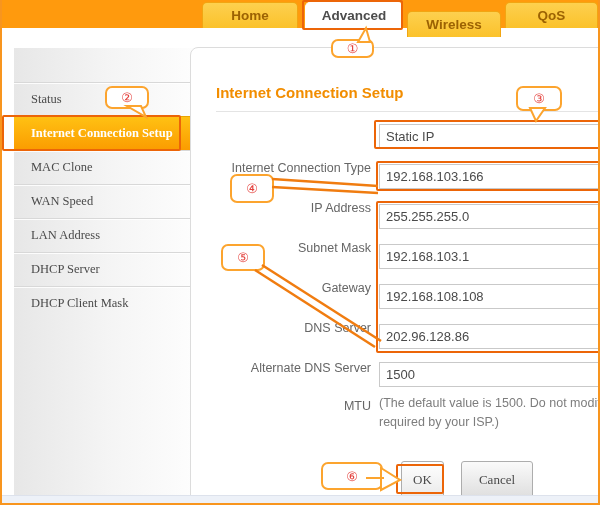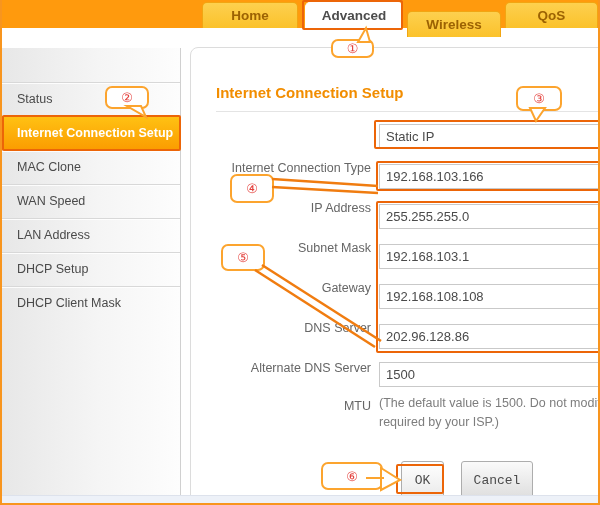--- a/index.html
+++ b/index.html
@@ -12,23 +12,23 @@
   .frame{position:absolute;inset:0;border-left:2px solid #F8951E;border-right:2px solid #F8951E;
     border-bottom:2px solid #F8951E;pointer-events:none;z-index:60;}
   
   .topbar{position:absolute;left:0;top:0;width:600px;height:28px;background:#FF9A0D;z-index:1;}
   .tab{position:absolute;top:2px;height:26px;line-height:26px;text-align:center;
     font-size:13.5px;font-weight:bold;color:#9C6203;cursor:pointer;z-index:2;
     background:linear-gradient(180deg,#FDD04F 0%,#FBC22B 100%);
     border:1px solid #F2A512;border-bottom:none;border-radius:5px 5px 0 0;box-sizing:border-box;}
   .tab.sel{background:#fff;border-color:#fff;color:#4C4C4C;}
   
-  .sidebar{position:absolute;left:0;top:48px;width:181px;height:447px;box-sizing:border-box;
+  .sidebar{position:absolute;left:14px;top:48px;width:181px;height:447px;box-sizing:border-box;
     background:linear-gradient(90deg,#E7E7E7 0%,#F5F5F5 55%,#FDFDFD 100%);
-    border-right:1px solid #D0D0D0;z-index:1;}
+    border-right:1px solid #D0D0D0;z-index:1;font-family:Liberation Serif, serif;}
   .side-spacer{height:34px;}
   .side-item{height:34px;line-height:33px;padding-left:17px;font-size:12.5px;color:#4A4A4A;
     border-top:1px solid #D8D8D8;box-shadow:inset 0 1px 0 rgba(255,255,255,.85);
     cursor:pointer;box-sizing:border-box;white-space:nowrap;}
   .side-item.sel{background:linear-gradient(180deg,#FFC113 0%,#FB9C00 100%);
     color:#fff;font-weight:bold;box-shadow:none;border-top-color:#E9A400;}
   
   .panel{position:absolute;left:190px;top:47px;width:425px;height:449px;box-sizing:border-box;
     background:#fff;border:1px solid #DCDCDC;border-radius:8px 0 0 0;z-index:1;}
   .panel h1{position:absolute;left:25px;top:36px;margin:0;font-size:15px;color:#F28D00;font-weight:bold;}
@@ -36,21 +36,21 @@
   .row{position:absolute;left:0;width:100%;height:25px;}
   .row .lbl{display:inline-block;width:180px;text-align:right;line-height:25px;
     font-size:12.5px;color:#666;white-space:nowrap;margin-top:32px;}
   .row .val{position:absolute;left:188px;top:0;width:252px;height:25px;box-sizing:border-box;
     border:1px solid #C9C9C9;background:#fff;padding:0 6px;font-size:13px;color:#4A4A4A;
     font-family:"Liberation Sans",sans-serif;line-height:23px;}
   .note{position:absolute;left:188px;top:346px;width:300px;font-size:12.5px;color:#7D7D7D;line-height:19px;
     white-space:nowrap;}
   .btn{position:absolute;top:413px;height:38px;box-sizing:border-box;border:1px solid #ADADAD;
     border-radius:3px;font-size:13px;color:#4A4A4A;cursor:pointer;
-    font-family:Liberation Mono, monospace;}
+    font-family:Liberation Serif, serif;}
   .btn.ok{left:210px;width:43px;background:linear-gradient(180deg,#FFFFFF 0%,#E9E9E9 100%);}
   .btn.cancel{left:270px;width:72px;background:linear-gradient(180deg,#FAFAFA 0%,#DEDEDE 100%);}
   .bottomstrip{position:absolute;left:2px;top:495px;width:596px;height:8px;background:#EDF1F8;
     border-top:1px solid #DDE2EC;box-sizing:border-box;z-index:2;}
   
   .ann{position:absolute;border:2px solid #EC6508;border-radius:2px;pointer-events:none;z-index:40;box-sizing:border-box;}
   .bub{position:absolute;background:#fff;border:2px solid #FCA42E;border-radius:7px;z-index:42;
     display:flex;align-items:center;justify-content:center;pointer-events:none;box-sizing:border-box;}
   .bub span{font-size:13px;color:#E4403C;line-height:1;}
   .annsvg{position:absolute;left:0;top:0;z-index:45;pointer-events:none;}
@@ -64,21 +64,21 @@
 <div class="tab" style="left:407px;width:94px;margin-top:9px;">Wireless</div>
 <div class="tab" style="left:505px;width:93px;">QoS</div>
 
 <div class="sidebar">
   <div class="side-spacer"></div>
   <div class="side-item">Status</div>
   <div class="side-item sel">Internet Connection Setup</div>
   <div class="side-item">MAC Clone</div>
   <div class="side-item">WAN Speed</div>
   <div class="side-item">LAN Address</div>
-  <div class="side-item">DHCP Setup</div>
+  <div class="side-item">DHCP Server</div>
   <div class="side-item">DHCP Client Mask</div>
 </div>
 
 <div class="panel">
   <h1>Internet Connection Setup</h1>
   <div class="rule"></div>
 
   <div class="row" style="top:76px;">
     <span class="lbl">Internet Connection Type</span>
     <div class="val">Static IP</div>

